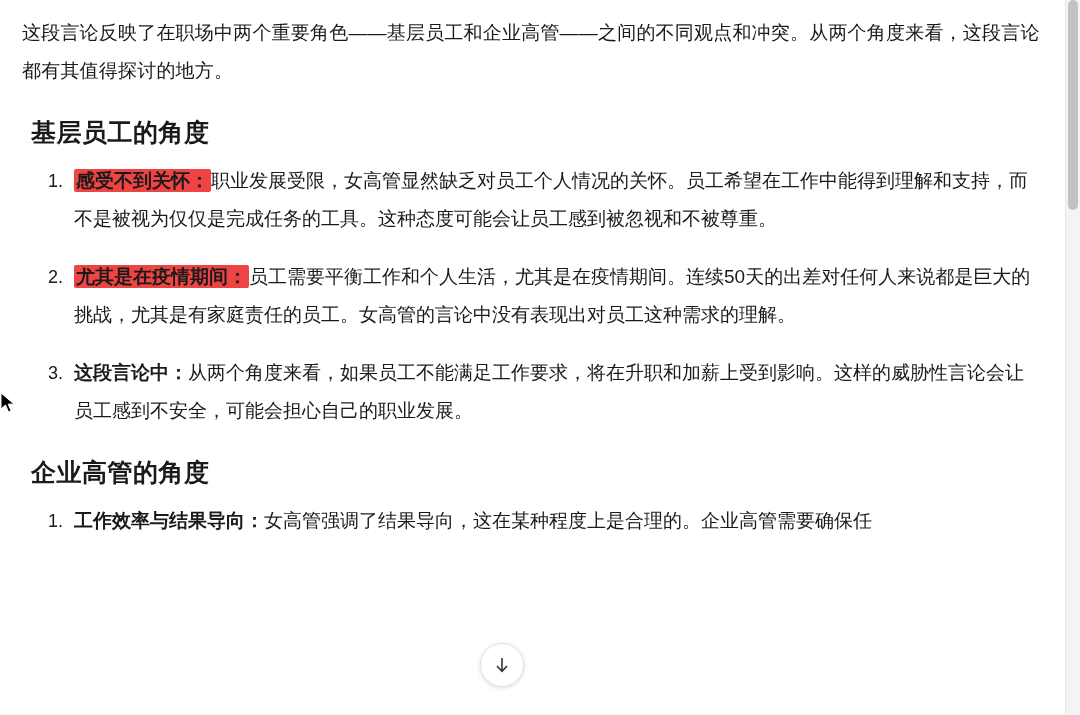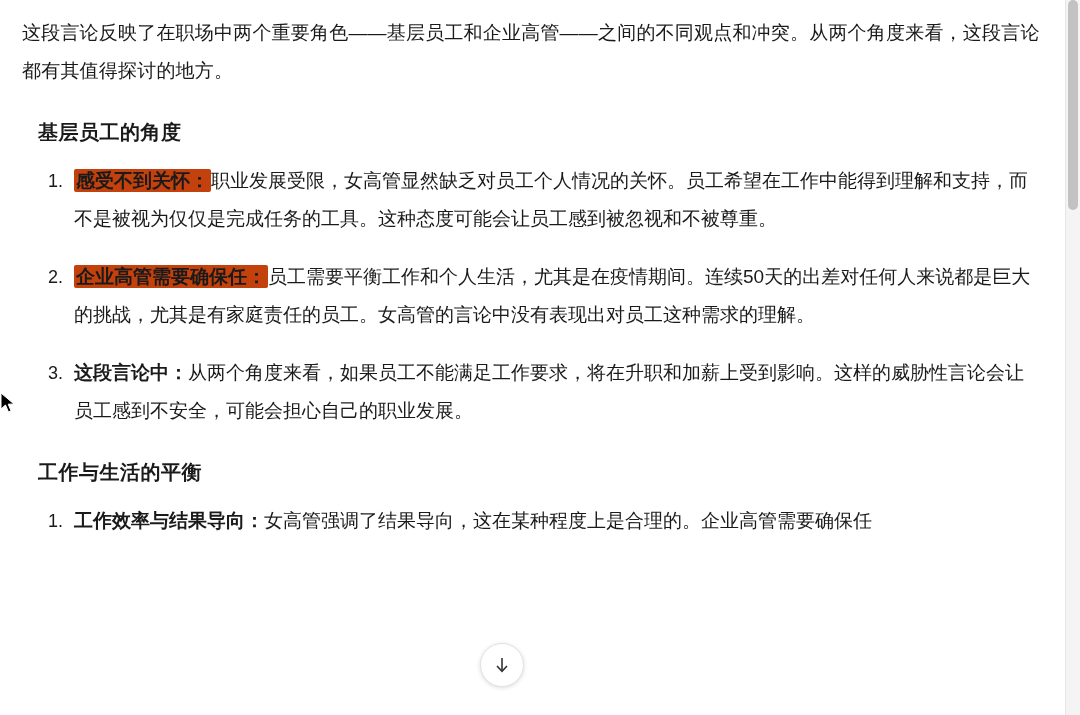--- a/index.html
+++ b/index.html
@@ -42,24 +42,24 @@
     background: #c2c2c2;
     border-radius: 5px;
   }
   p.intro {
     font-size: 19px;
     line-height: 38px;
     margin: 0 0 6px 0;
     letter-spacing: 0.2px;
   }
   h2.section {
-    font-size: 20px;
+    font-size: 25px;
     line-height: 40px;
     font-weight: bold;
-    margin: 22px 0 10px 16px;
+    margin: 22px 0 10px 9px;
     letter-spacing: 0.5px;
   }
   ol.list {
     margin: 0;
     padding-left: 46px;
     list-style: decimal;
   }
   ol.list > li {
     font-size: 19px;
     line-height: 38px;
@@ -67,21 +67,21 @@
     padding-left: 6px;
   }
   ol.list > li::marker {
     font-size: 18px;
     color: #1a1a1a;
   }
   .term {
     font-weight: bold;
   }
   .hl {
-    background: #c2410c;
+    background: #ef4444;
     padding: 1px 2px;
     border-radius: 2px;
   }
   .body-text {
     font-weight: normal;
   }
   
   .cursor {
     position: absolute;
     left: 0px;
@@ -119,28 +119,28 @@
 
   <p class="intro">这段言论反映了在职场中两个重要角色——基层员工和企业高管——之间的不同观点和冲突。从两个角度来看，这段言论都有其值得探讨的地方。</p>
 
   <h2 class="section">基层员工的角度</h2>
 
   <ol class="list">
     <li>
       <span class="term hl"><span>感受不到关怀</span><span>：</span></span><span class="body-text">职业发展受限，女高管显然缺乏对员工个人情况的关怀。员工希望在工作中能得到理解和支持，而不是被视为仅仅是完成任务的工具。这种态度可能会让员工感到被忽视和不被尊重。</span>
     </li>
     <li>
-      <span class="term hl"><span>企业高管需要确保任</span><span>：</span></span><span class="body-text">员工需要平衡工作和个人生活，尤其是在疫情期间。连续50天的出差对任何人来说都是巨大的挑战，尤其是有家庭责任的员工。女高管的言论中没有表现出对员工这种需求的理解。</span>
+      <span class="term hl"><span>尤其是在疫情期间</span><span>：</span></span><span class="body-text">员工需要平衡工作和个人生活，尤其是在疫情期间。连续50天的出差对任何人来说都是巨大的挑战，尤其是有家庭责任的员工。女高管的言论中没有表现出对员工这种需求的理解。</span>
     </li>
     <li>
       <span class="term"><span>这段言论中</span><span>：</span></span><span class="body-text">从两个角度来看，如果员工不能满足工作要求，将在升职和加薪上受到影响。这样的威胁性言论会让员工感到不安全，可能会担心自己的职业发展。</span>
     </li>
   </ol>
 
-  <h2 class="section">工作与生活的平衡</h2>
+  <h2 class="section">企业高管的角度</h2>
 
   <ol class="list bottom-row clip-last">
     <li>
       <span class="term"><span>工作效率与结果导向</span><span>：</span></span><span class="body-text">女高管强调了结果导向，这在某种程度上是合理的。企业高管需要确保任</span>
     </li>
   </ol>
 
   <svg class="cursor" viewBox="0 0 16 22">
     <polygon points="1,1 1,17 5.5,13 8.5,20 11,18.8 8.2,12.2 14,12" fill="#000000" stroke="#ffffff" stroke-width="1"></polygon>
   </svg>

